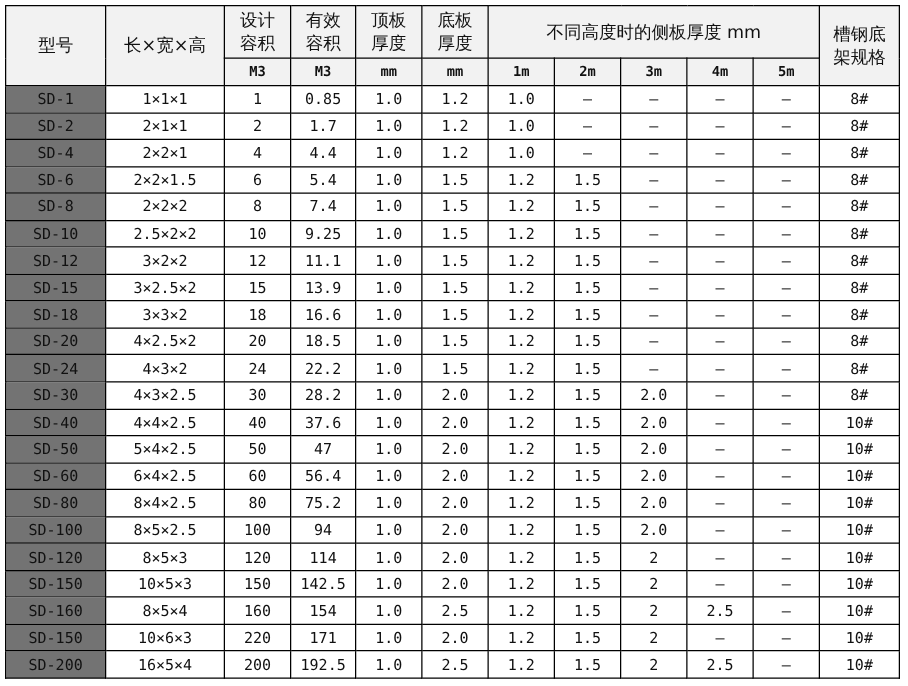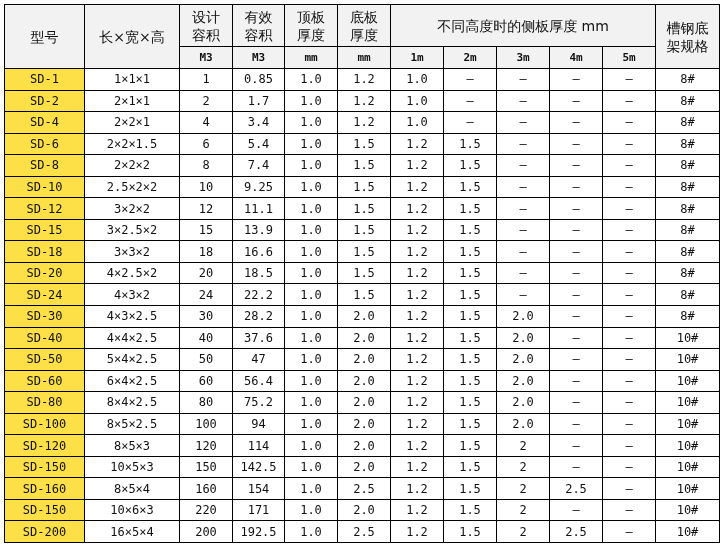--- a/index.html
+++ b/index.html
@@ -20,21 +20,21 @@
     font-weight: normal;
     white-space: nowrap;
     overflow: hidden;
   }
   table.spec th { background: #f2f2f2; font-family: "DejaVu Sans", "Liberation Sans", sans-serif; font-size: 13px; line-height: 18px; }
   table.spec th.unit { font-family: "DejaVu Sans Mono", "Liberation Mono", monospace; font-size: 11px; }
   table.spec th.big { font-size: 14px; }
   tr.h1 th { height: 41px; }
   tr.h2 th { height: 21px; font-weight: bold; }
   tr.row td { height: 20.55px; line-height: 20px; }
-  td.model { background: #fde047; }
+  td.model { background: #737373; }
 </style>
 </head>
 <body>
 
 <table class="spec">
   <colgroup>
     <col style="width:80px">
     <col style="width:95px">
     <col style="width:53px">
     <col style="width:52px">
@@ -96,21 +96,21 @@
         <td>—</td>
         <td>—</td>
         <td>—</td>
         <td>—</td>
         <td>8#</td>
       </tr>
       <tr class="row">
         <td class="model">SD-4</td>
         <td>2×2×1</td>
         <td>4</td>
-        <td>3.4</td>
+        <td>4.4</td>
         <td>1.0</td>
         <td>1.2</td>
         <td>1.0</td>
         <td>—</td>
         <td>—</td>
         <td>—</td>
         <td>—</td>
         <td>8#</td>
       </tr>
       <tr class="row">

